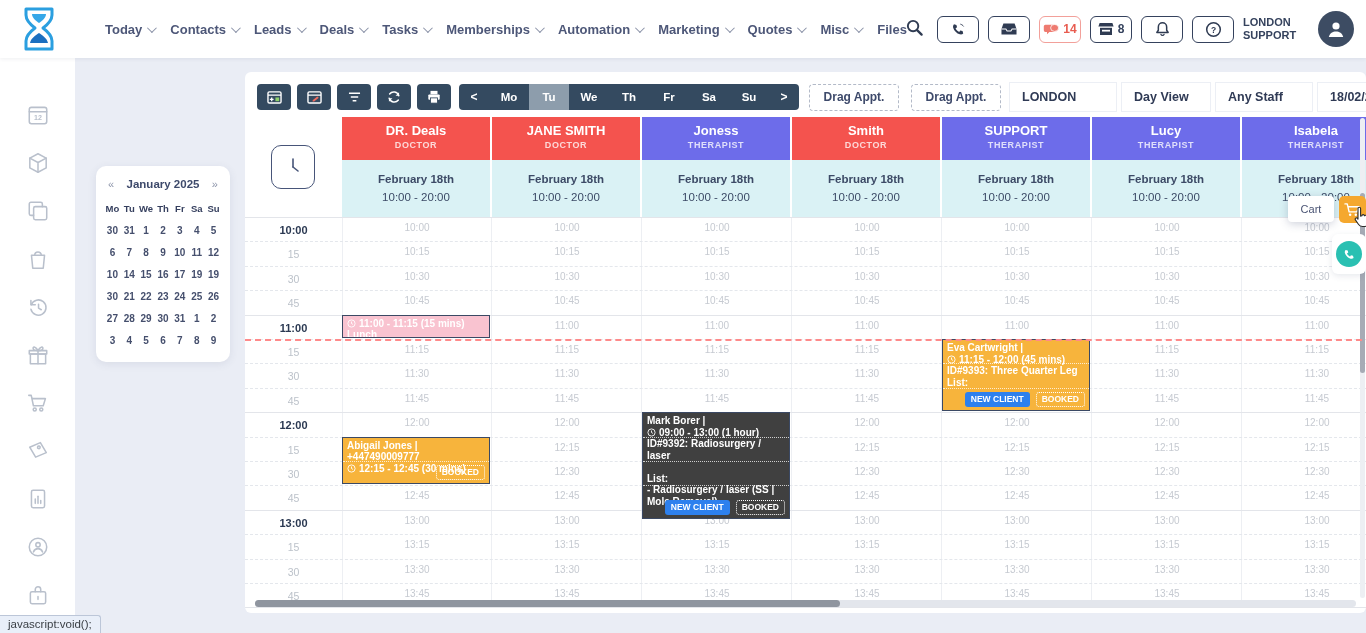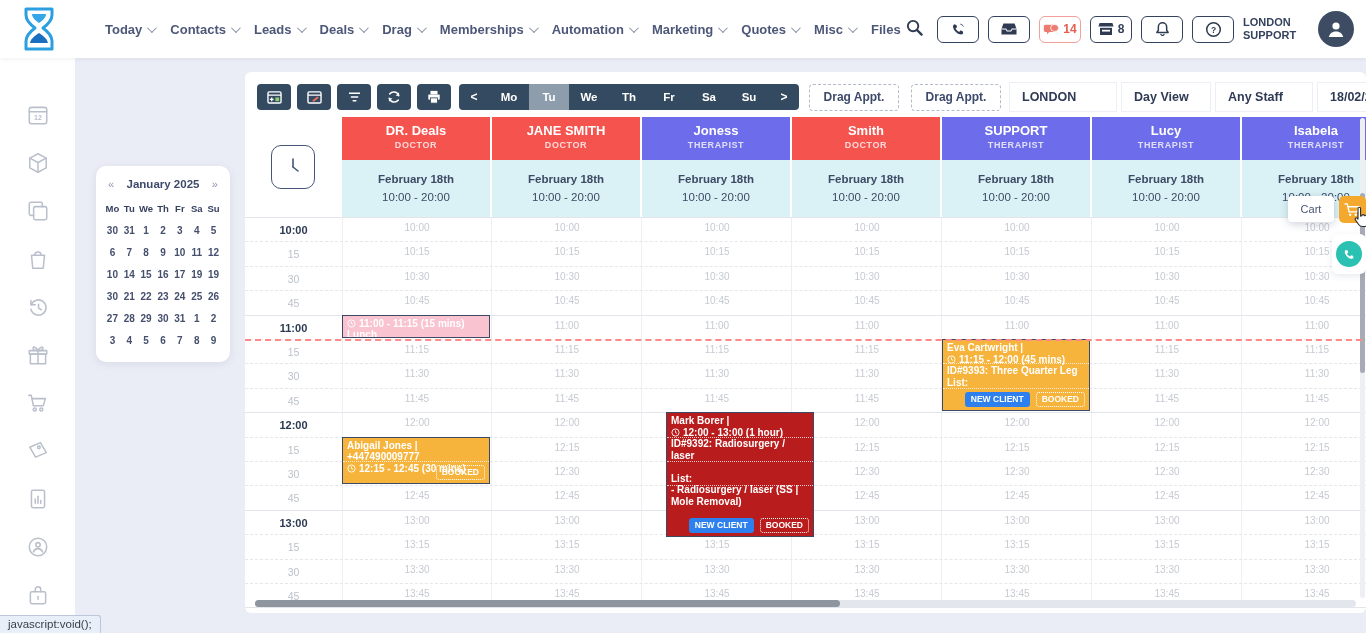--- a/index.html
+++ b/index.html
@@ -125,21 +125,21 @@
       </span>
       <span class="nav-item">
         <span>Leads</span>
         <span class="chev"></span>
       </span>
       <span class="nav-item">
         <span>Deals</span>
         <span class="chev"></span>
       </span>
       <span class="nav-item">
-        <span>Drag</span>
+        <span>Tasks</span>
         <span class="chev"></span>
       </span>
       <span class="nav-item">
         <span>Memberships</span>
         <span class="chev"></span>
       </span>
       <span class="nav-item">
         <span>Automation</span>
         <span class="chev"></span>
       </span>
@@ -629,28 +629,28 @@
               <circle cx="5" cy="5" r="4" fill="none" stroke="#fff" stroke-width="1"></circle>
               <path d="M5 2.8V5l1.6 1" fill="none" stroke="#fff" stroke-width="1"></path>
             </svg>
             <span>12:15 - 12:45 (30 mins)</span>
           </div>
           <div class="inner-dot" style="top: 23.4px;"></div>
           <div class="badges">
             <span class="badge dotted">BOOKED</span>
           </div>
         </div>
-        <div class="appt" style="left: 397px; top: 295.2px; height: 125px; background: #b91c1c; margin-left: 24px;">
+        <div class="appt" style="left: 397px; top: 295.2px; height: 107px; background: #404040;">
           <div>Mark Borer |</div>
           <div class="tline">
             <svg width="9" height="9" viewBox="0 0 10 10" style="flex:none">
               <circle cx="5" cy="5" r="4" fill="none" stroke="#fff" stroke-width="1"></circle>
               <path d="M5 2.8V5l1.6 1" fill="none" stroke="#fff" stroke-width="1"></path>
             </svg>
-            <span>12:00 - 13:00 (1 hour)</span>
+            <span>09:00 - 13:00 (1 hour)</span>
           </div>
           <div>ID#9392: Radiosurgery / laser</div>
           <div>&nbsp;</div>
           <div>List:</div>
           <div>- Radiosurgery / laser (SS | Mole Removal)</div>
           <div class="inner-dot" style="top: 23.4px;"></div>
           <div class="inner-dot" style="top: 47.8px;"></div>
           <div class="inner-dot" style="top: 72.2px;"></div>
           <div class="badges">
             <span class="badge blue">NEW CLIENT</span>

